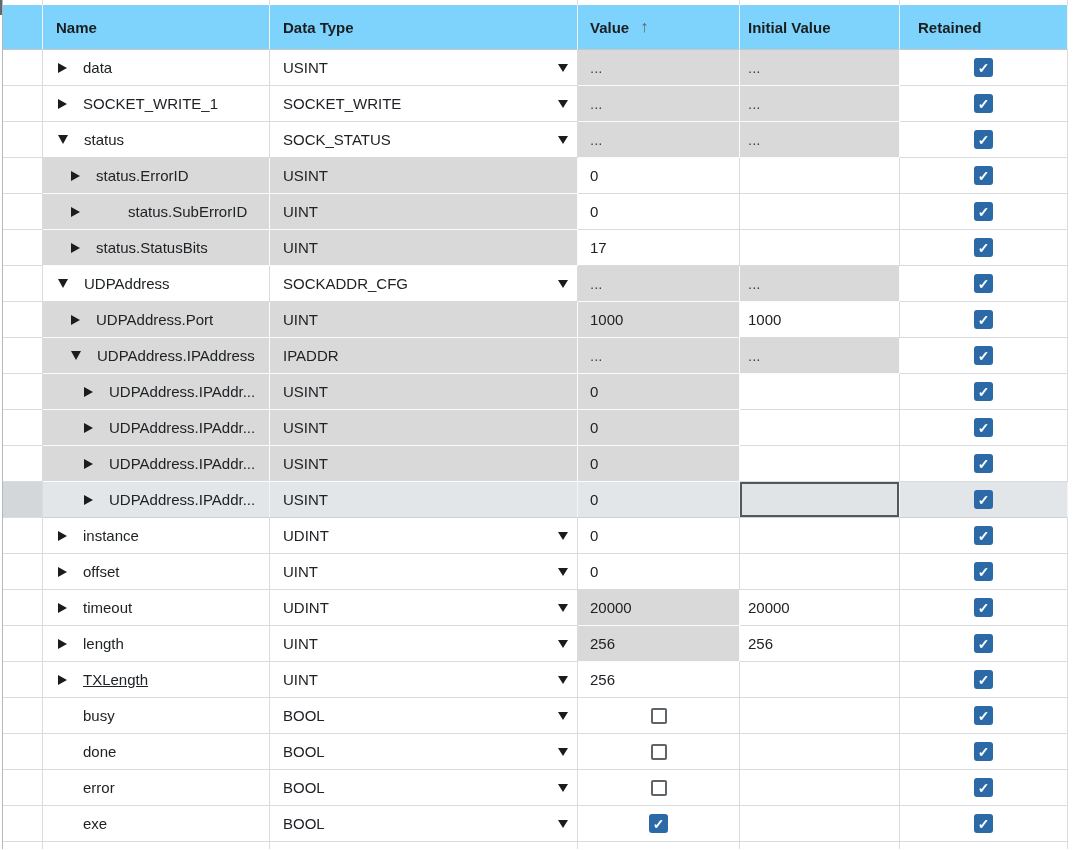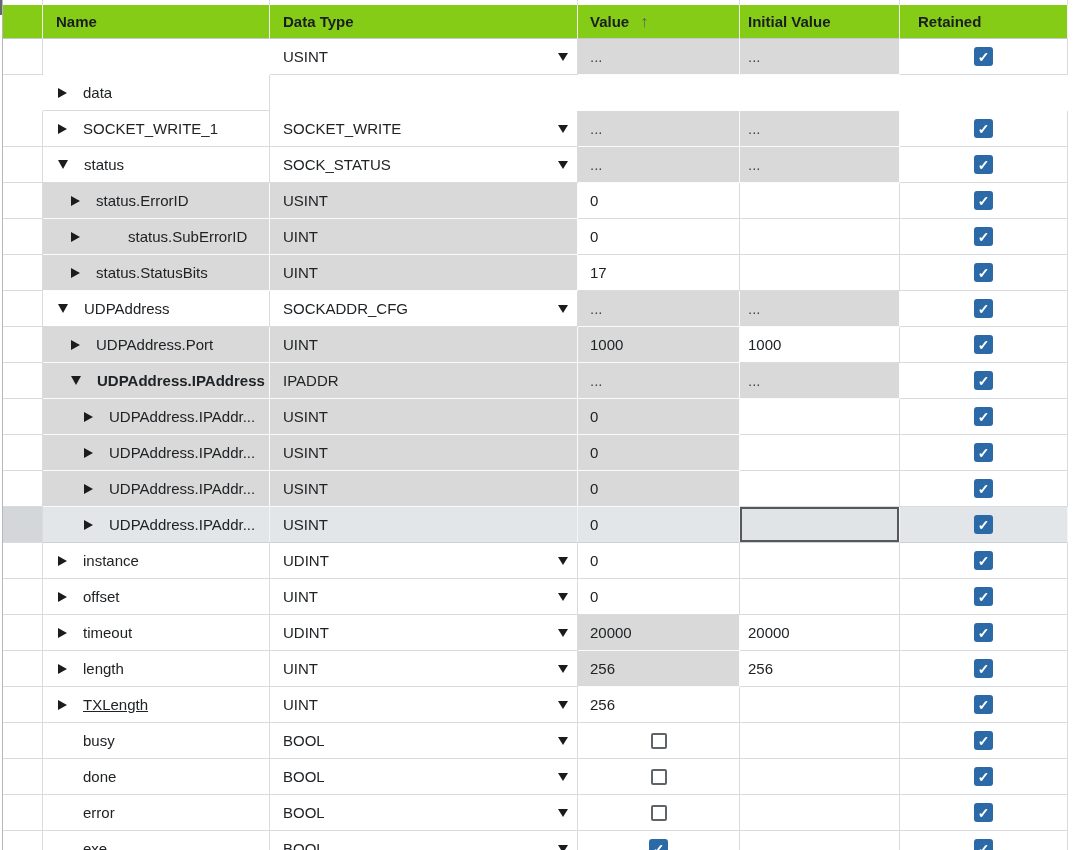--- a/index.html
+++ b/index.html
@@ -11,21 +11,21 @@
     position:absolute; left:2px; top:0; width:1066px;
     border-left:1px solid #b4b8bb;
     display:grid;
     grid-template-columns:40px 227px 308px 162px 160px 168px;
     font-size:15px; color:#202326;
   }
   .cell { height:36px; display:flex; align-items:center; position:relative;
           border-right:1px solid #d9dbdd; border-bottom:1px solid #d9dbdd; background:#fff; overflow:hidden; }
   .edge { height:5px; border-bottom:none; }
   .bottom-edge { height:7px; border-bottom:none; }
-  .hdr { height:34px; background:#84cc16; font-weight:bold; color:#1b1e20;
+  .hdr { height:45px; background:#7dd3fc; font-weight:bold; color:#1b1e20;
          border-right:1px solid #f2f3f3; border-bottom:1px solid #c5c8ca; }
   .hdr .pad { padding-left:13px; }
   .c-gray { background:#d9d9d9; border-right:1px solid #fbfbfb; border-bottom:1px solid #fbfbfb; }
   .c-sel  { background:#e2e6e9; border-right:1px solid #f2f4f5; border-bottom:1px solid #cdd1d4; }
   .gutter-sel { background:#d4d7da; }
   .sel-cell { background:#e0e4e7 !important; box-shadow: inset 0 0 0 2px #54585b; }
   .name-label, .type-label, .val-text, .init-text { white-space:nowrap; }
   .muted-dots { color:#44474a; }
   .tri-right { width:0; height:0; border-left:9px solid #1a1c1e;
                border-top:5.5px solid transparent; border-bottom:5.5px solid transparent; flex:none; }
@@ -75,21 +75,21 @@
       <span class="sort-arrow">↑</span>
     </div>
     <div class="cell hdr init-hdr-pad">
       <span>Initial Value</span>
     </div>
     <div class="cell hdr ret-hdr-pad">
       <span>Retained</span>
     </div>
 
   <div class="cell"></div>
-      <div class="cell" style="padding-left: 15px; margin-top: 36px;">
+      <div class="cell" style="padding-left: 15px;">
         <div class="tri-right"></div>
         <span class="name-label name-gap">data</span>
       </div>
       <div class="cell type-cell ">
         <span class="type-label">USINT</span>
         <div class="dd-arrow"></div>
       </div>
       <div class="cell val-cell c-gray">
         <span class="val-text muted-dots">...</span>
       </div>
@@ -225,21 +225,21 @@
       </div>
       <div class="cell init-cell ">
         <span class="init-text">1000</span>
       </div>
       <div class="cell">
         <div class="cb-wrap">
           <div class="cb-checked">✓</div>
         </div>
       </div>
       <div class="cell"></div>
-      <div class="cell c-gray" style="padding-left: 28px; font-weight: bold;">
+      <div class="cell c-gray" style="padding-left: 28px;">
         <div class="tri-down"></div>
         <span class="name-label name-gap">UDPAddress.IPAddress</span>
       </div>
       <div class="cell type-cell c-gray">
         <span class="type-label">IPADDR</span>
       </div>
       <div class="cell val-cell c-gray">
         <span class="val-text muted-dots">...</span>
       </div>
       <div class="cell init-cell c-gray">

